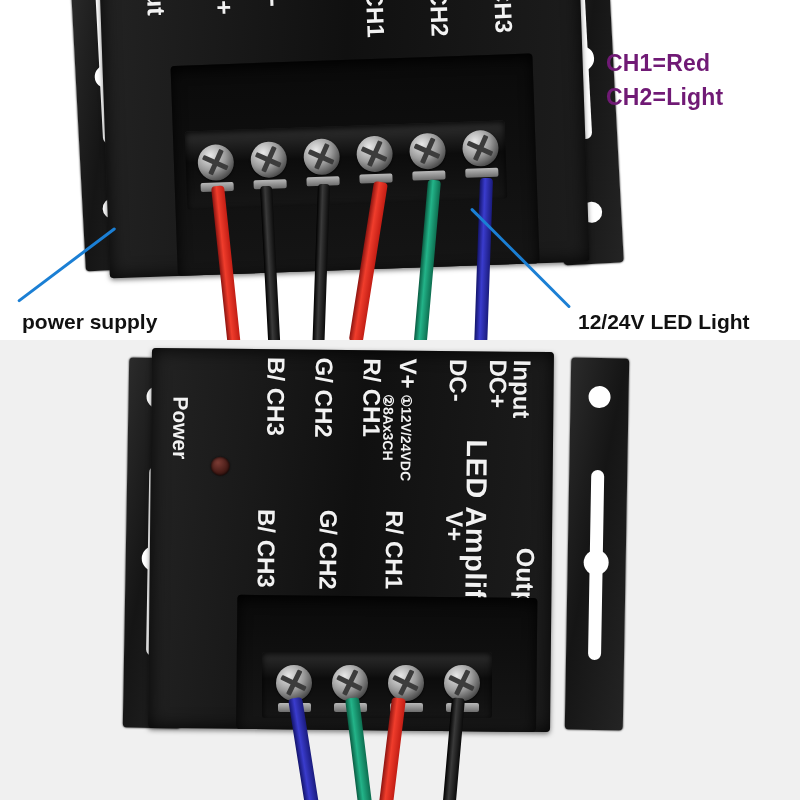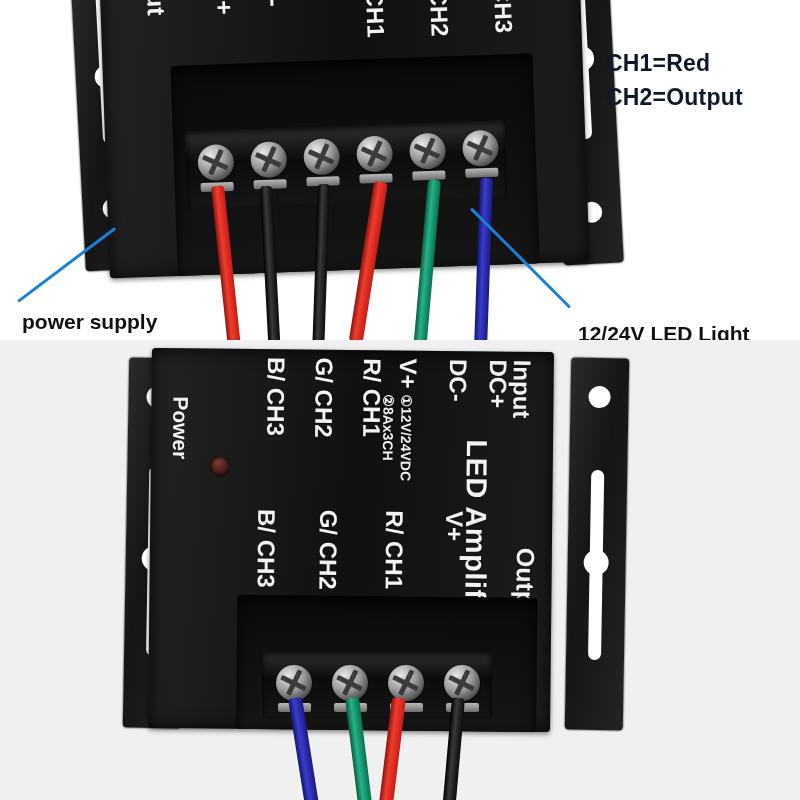--- a/index.html
+++ b/index.html
@@ -6,24 +6,24 @@
   body{width:800px;height:800px;background:#ffffff;font-family:"Liberation Sans",sans-serif;overflow:hidden;}
   .page{position:relative;width:800px;height:800px;}
 
   
   .panel{position:absolute;left:0;width:800px;overflow:hidden;}
   #panel-top{top:0;height:340px;background:#ffffff;}
   #panel-bottom{top:340px;height:460px;background:#f0f0f0;}
 
   
   .legend{position:absolute;right:24px;top:46px;width:170px;}
-  .legend div{font-size:23px;font-weight:bold;color:#0f172a;line-height:34px;letter-spacing:.2px;white-space:nowrap;}
+  .legend div{font-size:23px;font-weight:bold;color:#701a75;line-height:34px;letter-spacing:.2px;white-space:nowrap;}
   .callout{position:absolute;font-size:21px;font-weight:bold;color:#111;white-space:nowrap;}
   #callout-power{left:22px;top:310px;}
-  #callout-led{left:578px;top:322px;}
+  #callout-led{left:578px;top:310px;}
   .leader{position:absolute;background:#1b7fd4;height:3px;transform-origin:0 50%;border-radius:2px;}
   #leader-power{left:18px;top:300px;width:122px;transform:rotate(-37deg);}
   #leader-led{left:570px;top:306px;width:140px;transform:rotate(-135deg);}
 
   
   .device{position:absolute;}
   .bracket{position:absolute;background:linear-gradient(100deg,#2b2b2b,#151515 45%,#242424);
            border-radius:4px;box-shadow:0 0 2px #000;}
   .hole-round{position:absolute;background:#ffffff;border-radius:50%;}
   .hole-key{position:absolute;background:#ffffff;}
@@ -111,21 +111,21 @@
       <div class="wire w-red" style="left:211px;top:186px;width:13px;height:160px;transform:rotate(-6deg);"></div>
       <div class="wire w-black" style="left:260px;top:186px;width:12px;height:158px;transform:rotate(-3deg);"></div>
       <div class="wire w-black" style="left:318px;top:184px;width:12px;height:160px;transform:rotate(2deg);"></div>
       <div class="wire w-red" style="left:374px;top:182px;width:14px;height:162px;transform:rotate(9deg);"></div>
       <div class="wire w-green" style="left:428px;top:180px;width:13px;height:164px;transform:rotate(5deg);"></div>
       <div class="wire w-blue" style="left:480px;top:178px;width:13px;height:166px;transform:rotate(2deg);"></div>
     </div>
 
     <div class="legend">
       <div>CH1=Red</div>
-      <div>CH2=Output</div>
+      <div>CH2=Light</div>
     </div>
 
     <div class="leader" id="leader-power"></div>
     <div class="callout" id="callout-power">power supply</div>
 
     <div class="leader" id="leader-led"></div>
     <div class="callout" id="callout-led">12/24V LED Light</div>
   </div>
 
   <div class="panel" id="panel-bottom">

